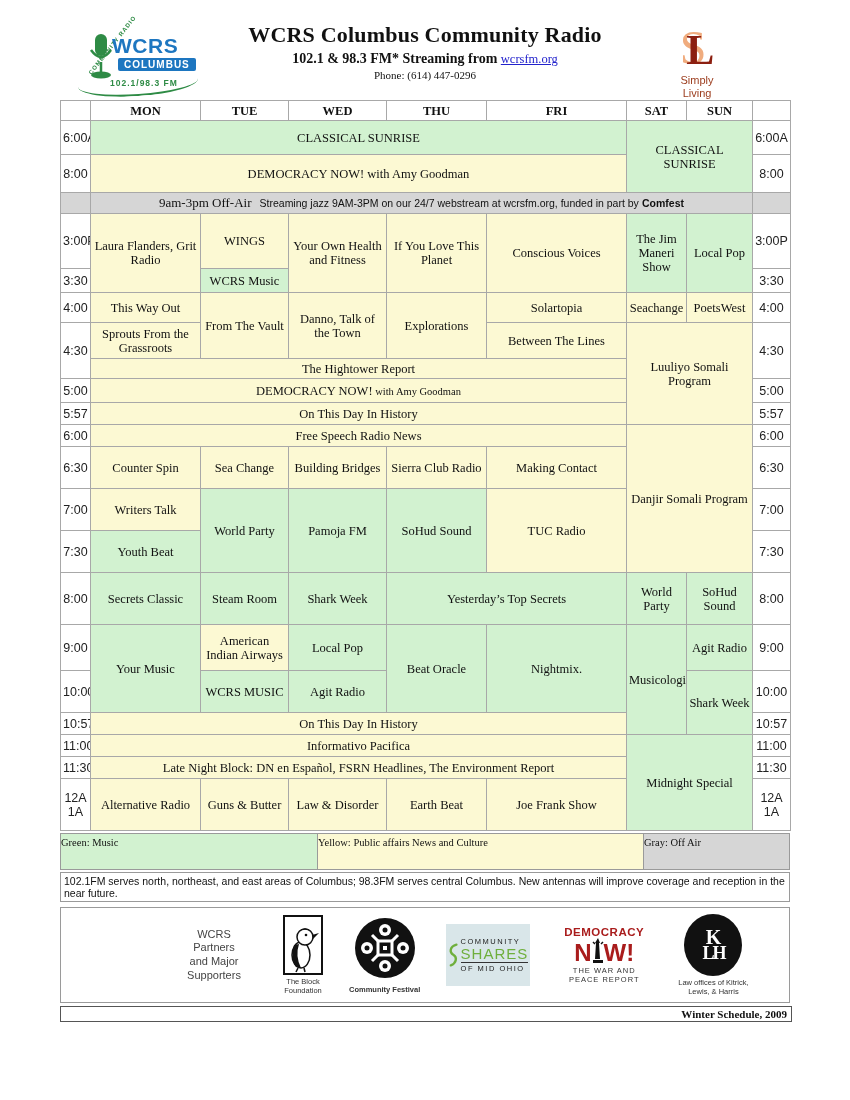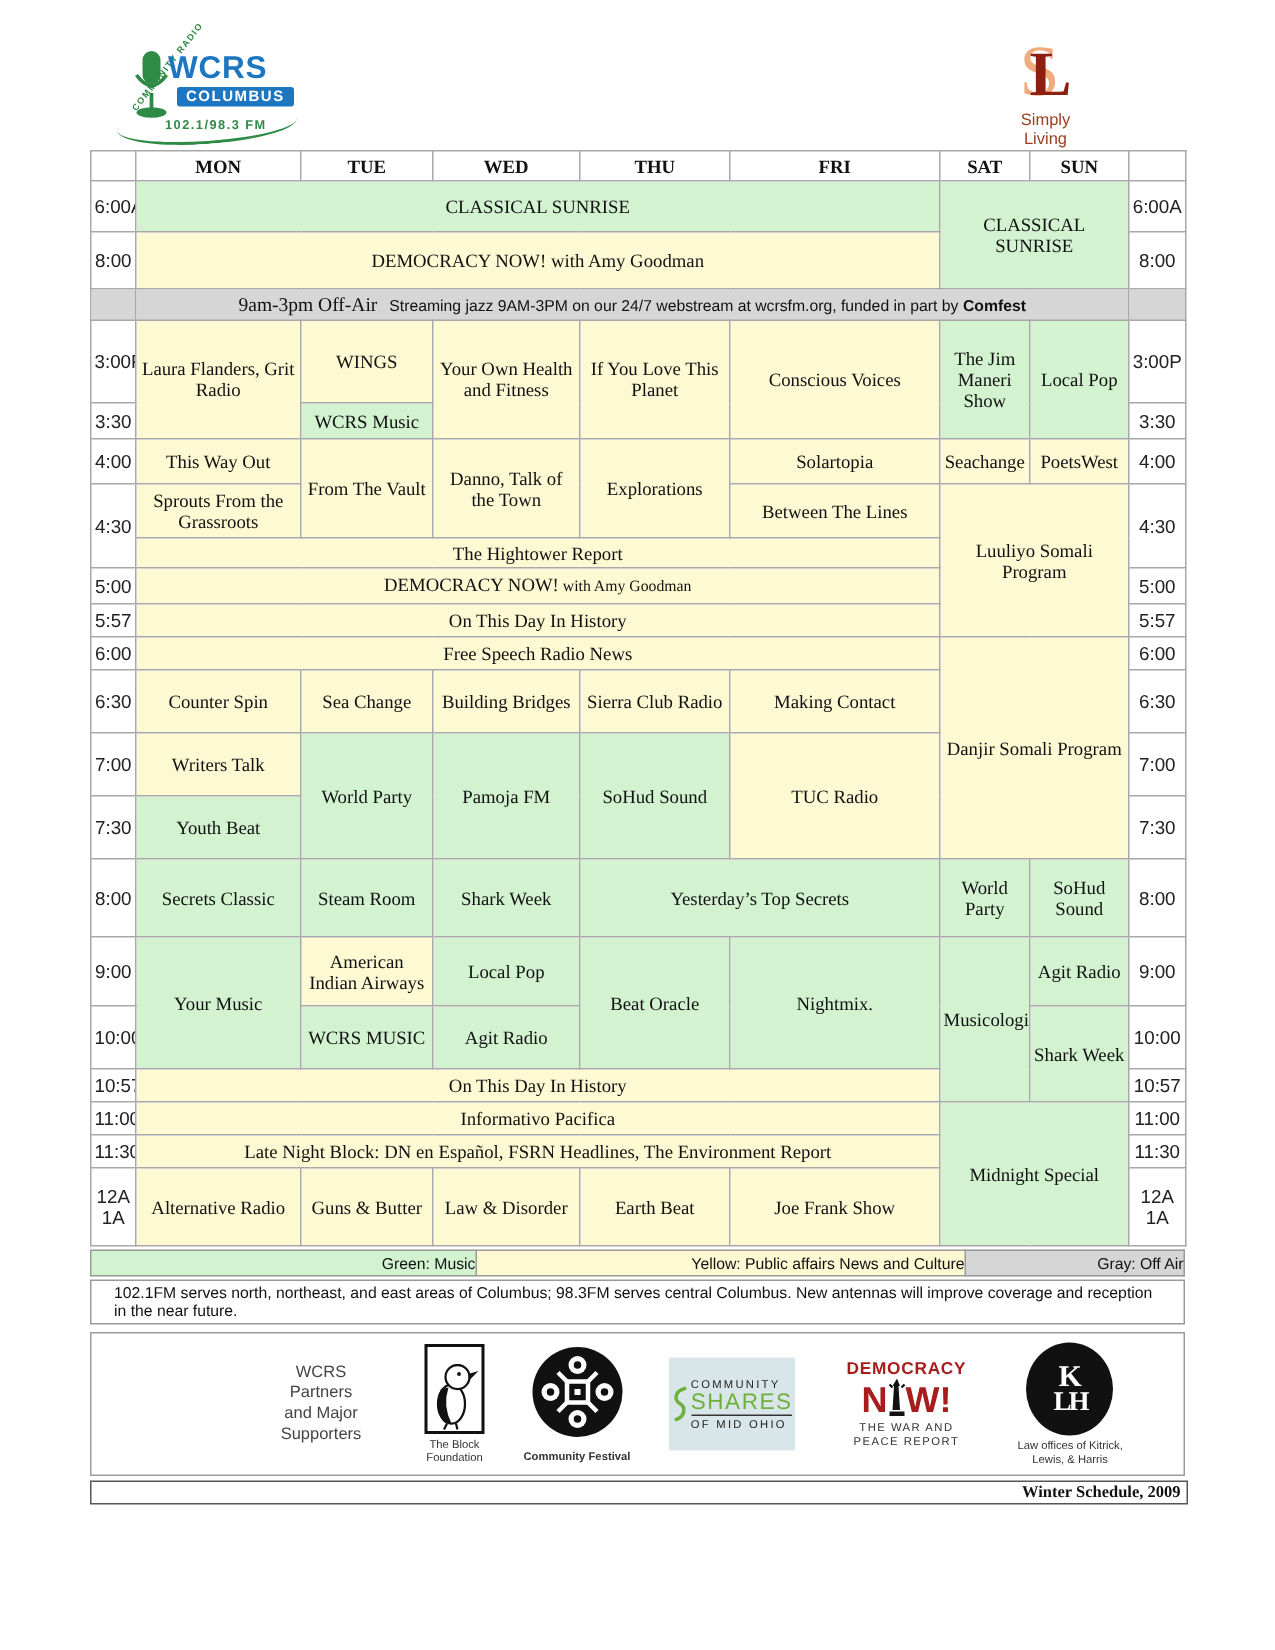--- a/index.html
+++ b/index.html
@@ -41,26 +41,26 @@
   td.big  { font-size: 14.5px; }
   td.sm   { font-size: 11px; }
   .dn-sub { font-size: 10.5px; }
   .ampm { height: 100%; display: flex; flex-direction: column; justify-content: space-between; }
   .offair-main { font-size: 13px; font-family: "Liberation Serif", serif; margin-right: 8px; }
   .offair-detail, .offair-sponsor { font-family: "Liberation Sans", sans-serif; font-size: 10.5px; }
   .offair-sponsor { font-weight: bold; margin-top: 48px; }
 
   
   .legend { margin: 2px 0 0 60px; width: 730px; display: flex; font-family: "Liberation Sans", sans-serif; font-size: 10.5px; }
-  .legend > div { border: 1px solid #9a9a9a; height: 18px; line-height: 18px; text-align: right; }
+  .legend > div { border: 1px solid #9a9a9a; height: 37px; line-height: 18px; text-align: left; font-family: Liberation Serif, serif; }
   .legend .lg-green  { width: 258px; background: #d2f2d0; }
   .legend .lg-yellow { width: 326px; background: #fcf9d3; border-left: none; }
   .legend .lg-gray   { width: 146px; background: #d6d6d6; border-left: none; }
   .note { margin: 2px 0 0 60px; width: 730px; border: 1px solid #9a9a9a; font-family: "Liberation Sans", sans-serif;
-          font-size: 10.5px; padding: 2px 15px; }
+          font-size: 10.5px; padding: 2px 3px; }
 
   
   .partners { margin: 5px 0 0 60px; width: 730px; height: 96px; border: 1px solid #9a9a9a;
               display: flex; align-items: center; gap: 26px; padding-left: 110px; }
   .partners-label { width: 86px; text-align: center; font-family: "Liberation Sans", sans-serif; font-size: 11px;
                     color: #444; white-space: pre-line; line-height: 1.25; }
   .logo-unit { text-align: center; }
   .logo-caption { font-size: 7.5px; font-family: Liberation Sans, sans-serif; color: #333; margin-top: 2px; white-space: pre-line; line-height: 1.2; text-align: center; }
   .puffin-box { width: 40px; height: 60px; border: 2px solid #111; margin: 0 auto; display: flex; align-items: flex-end; justify-content: center; background: #fff; }
   .shares-box { width: 84px; height: 62px; background: #d9e6e9; display: flex; align-items: center; padding: 2px; }
@@ -94,20 +94,28 @@
         <path d="M5 18 q10 14 20 0" stroke="#2e8b45" stroke-width="2.5" fill="none"></path>
         <line x1="15" y1="30" x2="15" y2="40" stroke="#2e8b45" stroke-width="2.5"></line>
         <ellipse cx="15" cy="43" rx="10" ry="3.5" fill="#2e8b45"></ellipse>
       </svg>
       <div class="wcrs-name">WCRS</div>
       <div class="wcrs-city">COLUMBUS</div>
       <div class="wcrs-swoosh"></div>
       <div class="wcrs-freq">102.1/98.3 FM</div>
     </div>
 
+    <div class="title-block">
+      <div class="page-title">WCRS Columbus Community Radio</div>
+      <div class="subtitle">
+        <span>102.1 &amp; 98.3 FM* Streaming from</span>
+        <a href="#">wcrsfm.org</a>
+      </div>
+      <div class="phone">Phone: (614) 447-0296</div>
+    </div>
 
     <div class="sl-logo">
       <span class="sl-s">S</span><span class="sl-l">L</span>
       <div class="sl-caption pre">Simply
 Living</div>
     </div>
   </div>
 
   <div class="sched-wrap">
     <table class="sched">

